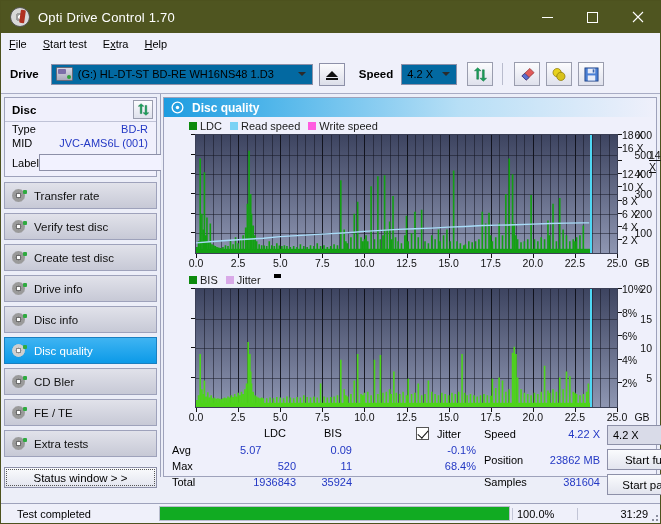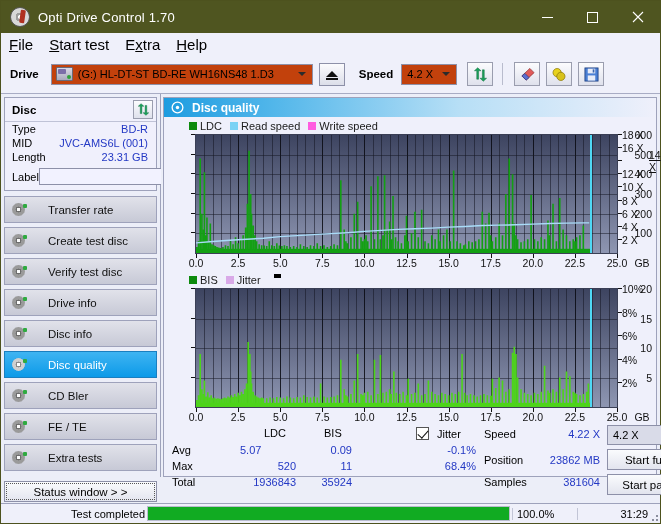--- a/index.html
+++ b/index.html
@@ -37,31 +37,31 @@
     color:#fff;font-size:13px;}
   .win-btn .m{display:block;width:11px;height:1px;background:#fff;}
   .win-btn .mx{display:block;width:11px;height:11px;border:1px solid #fff;box-sizing:border-box;}
   .win-btn svg{display:block;}
 
   
   .menubar{
     height:22px;background:#eff0fa;display:flex;align-items:center;
     padding-left:8px;
   }
-  .menu-item{font-size:15px;color:#000;margin-right:16px;white-space:nowrap;}
+  .menu-item{font-size:11px;color:#000;margin-right:16px;white-space:nowrap;}
   .menu-item u{text-decoration:underline;}
 
   
   .drivebar{
     height:38px;background:#eff0fa;display:flex;align-items:center;padding-left:9px;
     border-bottom:1px solid #a8acc4;
   }
   .lbl-bold{font-weight:bold;font-size:11.5px;color:#000;}
   .combo{
-    height:21px;border:1px solid #8d90a8;background:#c2410c;display:flex;align-items:center;
+    height:21px;border:1px solid #8d90a8;background:#0369a1;display:flex;align-items:center;
     box-sizing:border-box;position:relative;
   }
   .combo .caret{
     position:absolute;right:6px;top:50%;margin-top:-2px;
     width:0;height:0;border-left:4px solid transparent;border-right:4px solid transparent;
     border-top:4px solid #2b2b2b;
   }
   .drive-combo{width:262px;margin-left:12px;padding-left:4px;}
   .drv-ic{
     width:15px;height:12px;margin-right:5px;position:relative;flex:0 0 auto;
@@ -112,21 +112,21 @@
 
   .navlist{margin-top:5px;}
   .navbtn{
     height:27px;margin-bottom:4px;border:1px solid #9ea2bb;
     background:linear-gradient(#e1e2ea,#c7c9d6);
     display:flex;align-items:center;box-sizing:border-box;padding-left:7px;
   }
   .navbtn.active{
     background:linear-gradient(#3fb4f2,#0c9ae8);border-color:#1a7fc0;
   }
-  .navbtn .nlabel{font-size:11.5px;color:#111;margin-left:23px;}
+  .navbtn .nlabel{font-size:11.5px;color:#111;margin-left:9px;}
   .navbtn.active .nlabel{color:#fff;}
   .cd-ic{width:13px;height:13px;border-radius:50%;
     background:radial-gradient(circle at 50% 50%,#fdfdfd 0 18%,#6d6d6d 19% 32%,#9a9a9a 33% 72%,#5f5f5f 73% 100%);
     position:relative;flex:0 0 auto;}
   .cd-ic:after{content:"";position:absolute;right:-2px;top:1px;width:4px;height:4px;background:#2faa40;border-radius:1px;}
   .navbtn.active .cd-ic{
     background:radial-gradient(circle at 50% 50%,#ffffff 0 18%,#8a8a8a 19% 32%,#cfcfcf 33% 72%,#7d7d7d 73% 100%);}
 
   .statusbtn{
     margin-top:10px;height:21px;border:1px solid #8d90a8;background:linear-gradient(#fafbfd,#e3e5ef);
@@ -183,21 +183,21 @@
   .scombo{
     position:absolute;height:20px;border:1px solid #8d90a8;background:#d9dbe8;box-sizing:border-box;
     display:flex;align-items:center;padding-left:5px;font-size:11px;
   }
 
   
   .statusbar{
     position:absolute;left:0;right:0;bottom:0;height:19px;
     border-top:1px solid #9ea2bb;background:#eff0fa;display:flex;align-items:center;
   }
-  .sb-text{font-size:11px;padding-left:4px;width:140px;text-align:right;}
+  .sb-text{font-size:11px;padding-left:16px;width:140px;}
   .sb-prog{
     flex:1;height:15px;margin:0 2px;border:1px solid #b9bccd;background:#f6f6fb;box-sizing:border-box;position:relative;
   }
   .sb-prog .fill{position:absolute;left:0;top:0;bottom:0;background:#11ab22;}
   .sb-pct{width:60px;font-size:11px;padding-left:4px;border-left:1px solid #c2c5d6;}
   .sb-time{width:70px;font-size:11px;text-align:right;padding-right:12px;border-left:1px solid #c2c5d6;}
   .grip{position:absolute;right:2px;bottom:2px;width:10px;height:10px;}
   .grip i{position:absolute;width:2px;height:2px;background:#8b8e9e;}
 </style>
 </head>
@@ -288,24 +288,20 @@
             </svg>
           </div>
         </div>
         <div class="kv">
           <span class="k">Type</span>
           <span class="v">BD-R</span>
         </div>
         <div class="kv">
           <span class="k">MID</span>
           <span class="v">JVC-AMS6L (001)</span>
-        </div>
-        <div class="kv">
-          <span class="k">Length</span>
-          <span class="v">23.31 GB</span>
         </div>
         <div class="label-row">
           <span class="k">Label</span>
           <input class="lbl-input" type="text" value="" style="">
           <div class="mini-btn">
             <svg width="14" height="14" viewBox="0 0 16 16">
               <circle cx="8" cy="8" r="7" fill="#e8e58a" stroke="#8a8640" stroke-width=".9"></circle>
               <circle cx="8" cy="8" r="3.2" fill="#f6f4c8" stroke="#8a8640" stroke-width=".6"></circle>
               <circle cx="8" cy="8" r="1.3" fill="#cfcb78"></circle>
             </svg>
@@ -313,25 +309,25 @@
         </div>
       </div>
 
       <div class="navlist">
         <div class="navbtn">
           <span class="cd-ic"></span>
           <span class="nlabel">Transfer rate</span>
         </div>
         <div class="navbtn">
           <span class="cd-ic"></span>
+          <span class="nlabel">Verify test disc</span>
+        </div>
+        <div class="navbtn">
+          <span class="cd-ic"></span>
           <span class="nlabel">Create test disc</span>
-        </div>
-        <div class="navbtn">
-          <span class="cd-ic"></span>
-          <span class="nlabel">Verify test disc</span>
         </div>
         <div class="navbtn">
           <span class="cd-ic"></span>
           <span class="nlabel">Drive info</span>
         </div>
         <div class="navbtn">
           <span class="cd-ic"></span>
           <span class="nlabel">Disc info</span>
         </div>
         <div class="navbtn active">

